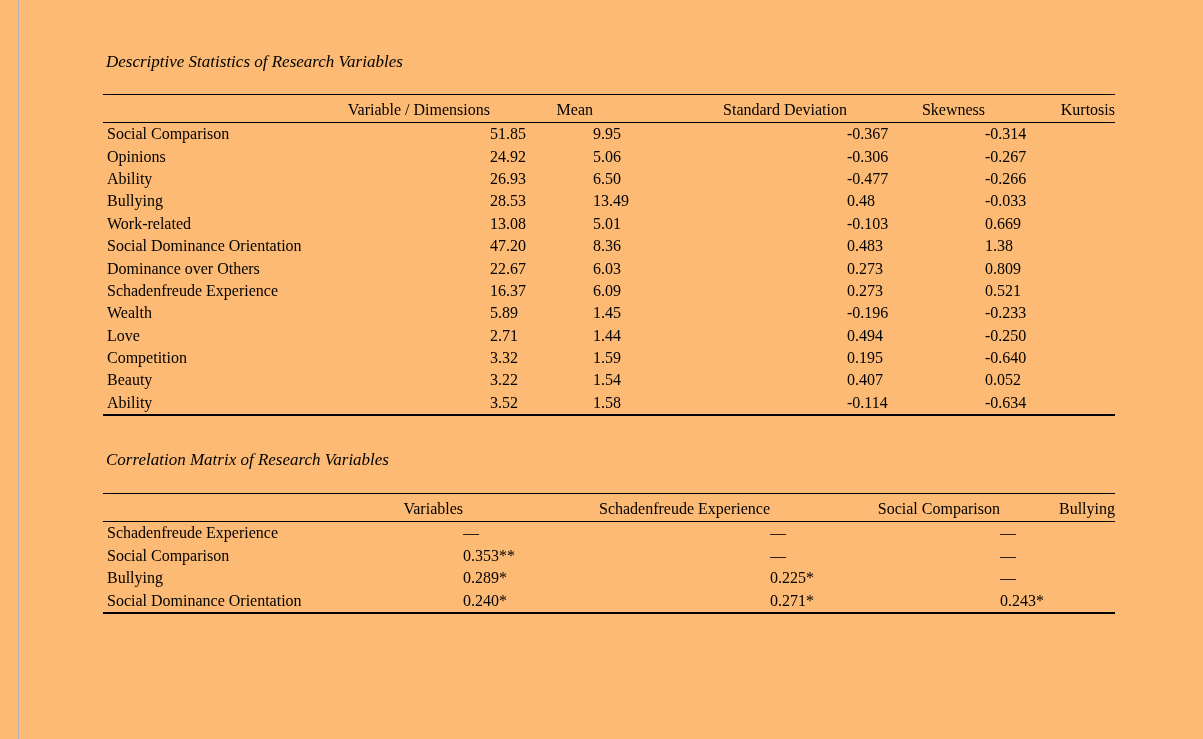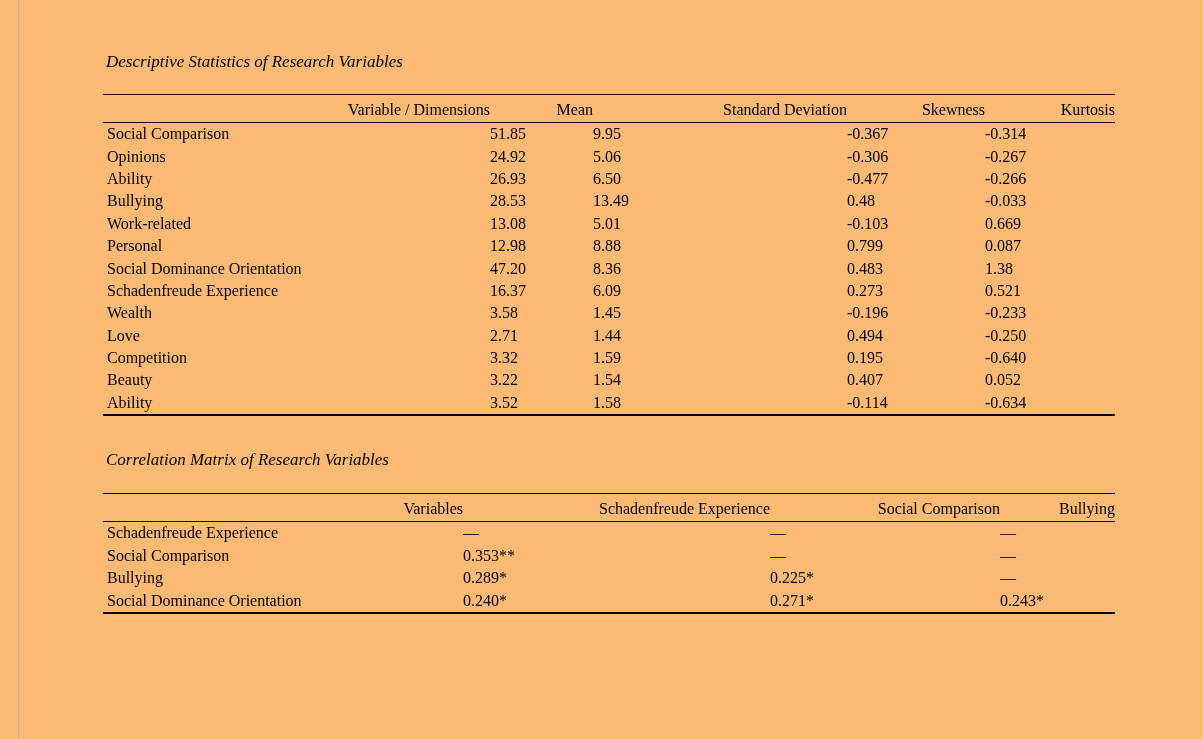--- a/index.html
+++ b/index.html
@@ -138,43 +138,43 @@
             <td>-0.033</td>
           </tr>
           <tr>
             <td>Work-related</td>
             <td>13.08</td>
             <td>5.01</td>
             <td>-0.103</td>
             <td>0.669</td>
           </tr>
           <tr>
-            <td>Personal</td>
-            <td>12.98</td>
-            <td>8.88</td>
-            <td>0.799</td>
-            <td>0.087</td>
-          </tr>
-          <tr>
             <td>Social Dominance Orientation</td>
             <td>47.20</td>
             <td>8.36</td>
             <td>0.483</td>
             <td>1.38</td>
           </tr>
           <tr>
+            <td>Dominance over Others</td>
+            <td>22.67</td>
+            <td>6.03</td>
+            <td>0.273</td>
+            <td>0.809</td>
+          </tr>
+          <tr>
             <td>Schadenfreude Experience</td>
             <td>16.37</td>
             <td>6.09</td>
             <td>0.273</td>
             <td>0.521</td>
           </tr>
           <tr>
             <td>Wealth</td>
-            <td>3.58</td>
+            <td>5.89</td>
             <td>1.45</td>
             <td>-0.196</td>
             <td>-0.233</td>
           </tr>
           <tr>
             <td>Love</td>
             <td>2.71</td>
             <td>1.44</td>
             <td>0.494</td>
             <td>-0.250</td>

